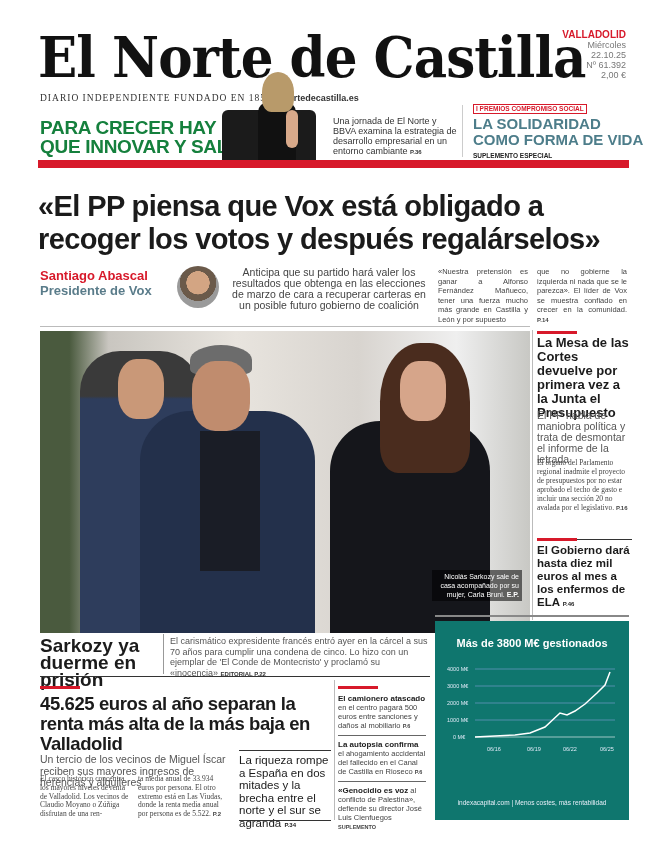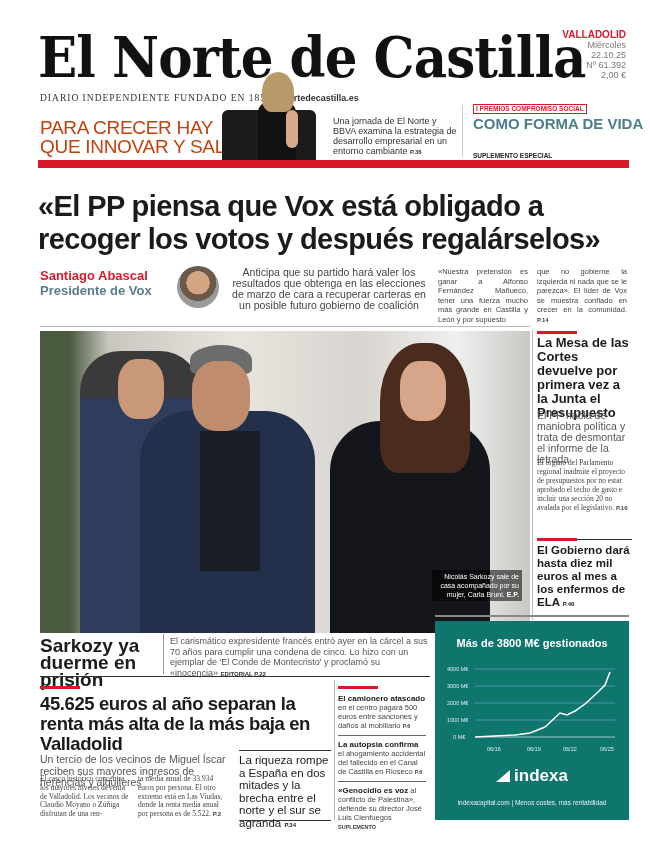--- a/index.html
+++ b/index.html
@@ -8,21 +8,21 @@
   .abs { position: absolute; }
 
   
   .masthead-title { left: 38px; top: 22px; width: 490px; height: 70px; font-family: "DejaVu Serif", serif; font-weight: bold; font-size: 56px; line-height: 70px; letter-spacing: -1px; color: #111; white-space: nowrap; transform: scaleX(0.92); transform-origin: left center; }
   .edition { right: 24px; top: 30px; text-align: right; font-size: 9px; line-height: 10px; color: #777; }
   .edition .city { color: #d7192a; font-weight: bold; font-size: 10px; }
   .tagline { left: 40px; top: 93px; font-family: "Liberation Serif", serif; font-size: 9.5px; letter-spacing: 1px; color: #333; }
   .tagline b { font-family: "Liberation Sans", sans-serif; letter-spacing: 0; font-size: 9px; }
 
   
-  .promo1 { left: 40px; top: 118px; font-size: 19px; line-height: 19px; font-weight: normal; color: #c2410c; letter-spacing: -0.3px; }
+  .promo1 { left: 40px; top: 118px; font-size: 19px; line-height: 19px; font-weight: bold; color: #15803d; letter-spacing: -0.3px; }
   .promo-photo { left: 220px; top: 70px; width: 100px; height: 92px; overflow: hidden; }
   .promo-photo .chair { position: absolute; left: 2px; top: 40px; width: 94px; height: 52px; background: #1b1b1b; border-radius: 6px 6px 0 0; }
   .promo-photo .woman-hair { position: absolute; left: 42px; top: 2px; width: 32px; height: 40px; background: #b89a6a; border-radius: 50% 50% 30% 30%; }
   .promo-photo .woman-body { position: absolute; left: 38px; top: 32px; width: 38px; height: 60px; background: #111; border-radius: 10px 10px 0 0; }
   .promo-photo .arm { position: absolute; left: 66px; top: 40px; width: 12px; height: 38px; background: #d8a98a; border-radius: 6px; }
   .promo1-text { left: 333px; top: 116px; width: 125px; font-size: 9px; line-height: 10px; color: #333; }
   .promo1-text .ref { font-size: 6px; font-weight: bold; }
   .vdivider { left: 462px; top: 105px; width: 1px; height: 52px; background: #ccc; }
   .premios-tag { left: 473px; top: 104px; font-size: 6.5px; font-weight: bold; color: #d7192a; border: 1px solid #d7192a; padding: 0 2px; line-height: 8px; }
   .promo2 { left: 473px; top: 116px; font-size: 15px; line-height: 16px; font-weight: bold; color: #4d7d8a; }
@@ -119,20 +119,21 @@
   <div class="woman-hair"></div>
   <div class="arm"></div>
 </div>
 <div class="abs promo1-text">
   <span>Una jornada de El Norte y BBVA examina la estrategia de desarrollo empresarial en un entorno cambiante</span>
   <span class="ref">P.36</span>
 </div>
 <div class="abs vdivider"></div>
 <div class="abs premios-tag">I PREMIOS COMPROMISO SOCIAL</div>
 <div class="abs promo2">
+  <div>LA SOLIDARIDAD</div>
   <div>COMO FORMA DE VIDA</div>
 </div>
 <div class="abs promo2-sub">SUPLEMENTO ESPECIAL</div>
 <div class="abs redbar"></div>
 
 <div class="abs headline">«El PP piensa que Vox está obligado a recoger los votos y después regalárselos»</div>
 <div class="abs byline-name">Santiago Abascal</div>
 <div class="abs byline-role">Presidente de Vox</div>
 <div class="abs avatar"></div>
 <div class="abs lede">Anticipa que su partido hará valer los resultados que obtenga en las elecciones de marzo de cara a recuperar carteras en un posible futuro gobierno de coalición</div>
@@ -234,17 +235,14 @@
     </g>
     <g stroke="#7fa3d6" stroke-width="0.6">
       <line x1="30" y1="10" x2="170" y2="10"></line>
       <line x1="30" y1="27" x2="170" y2="27"></line>
       <line x1="30" y1="44" x2="170" y2="44"></line>
       <line x1="30" y1="61" x2="170" y2="61"></line>
       <line x1="30" y1="78" x2="170" y2="78" stroke="#fff"></line>
     </g>
     <polyline fill="none" stroke="#fff" stroke-width="1.5" points="30,78 50,77 70,76 85,74 100,68 115,54 122,56 130,52 140,45 152,34 160,26 165,13"></polyline>
   </svg>
-  <div class="ad-logo">
-    <span class="mark"></span><span>indexa</span>
-  </div>
   <div class="ad-tag">indexacapital.com | Menos costes, más rentabilidad</div>
 </div>
 
 </body></html>

